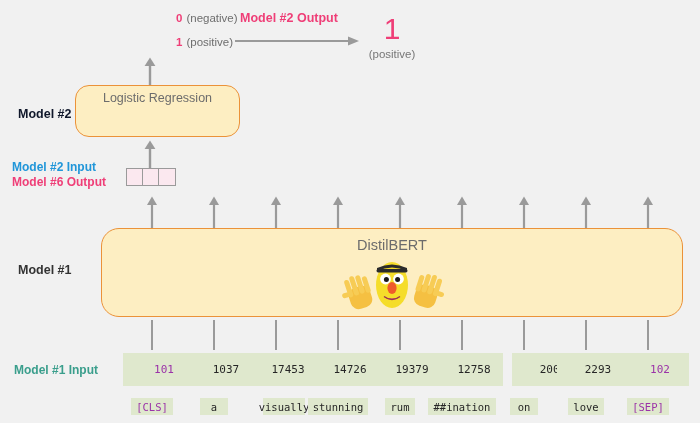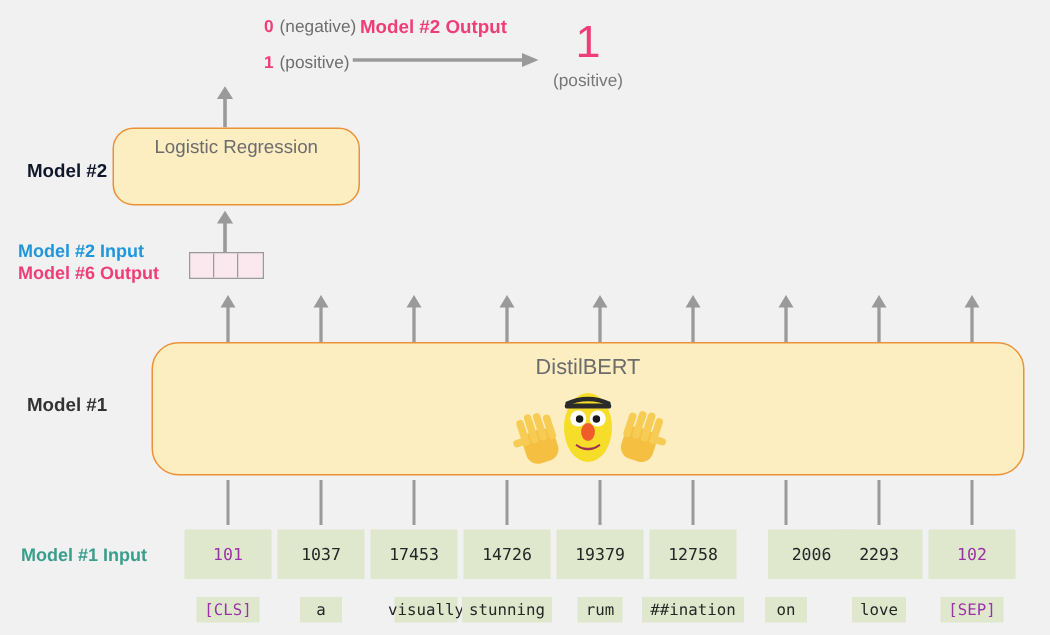--- a/index.html
+++ b/index.html
@@ -213,20 +213,21 @@
     position: absolute;
     top: 353px;
     height: 33px;
     background: #dfe8cd;
     display: flex;
     align-items: center;
     justify-content: center;
     font-family: "DejaVu Sans Mono", monospace;
     font-size: 11px;
     color: #262626;
+    padding-left: 12px;
   }
   .tokid-box.special { color: #9b32a8; }
 
   
   .toktext-box {
     position: absolute;
     top: 398px;
     height: 17px;
     background: #dfe8cd;
     display: flex;

